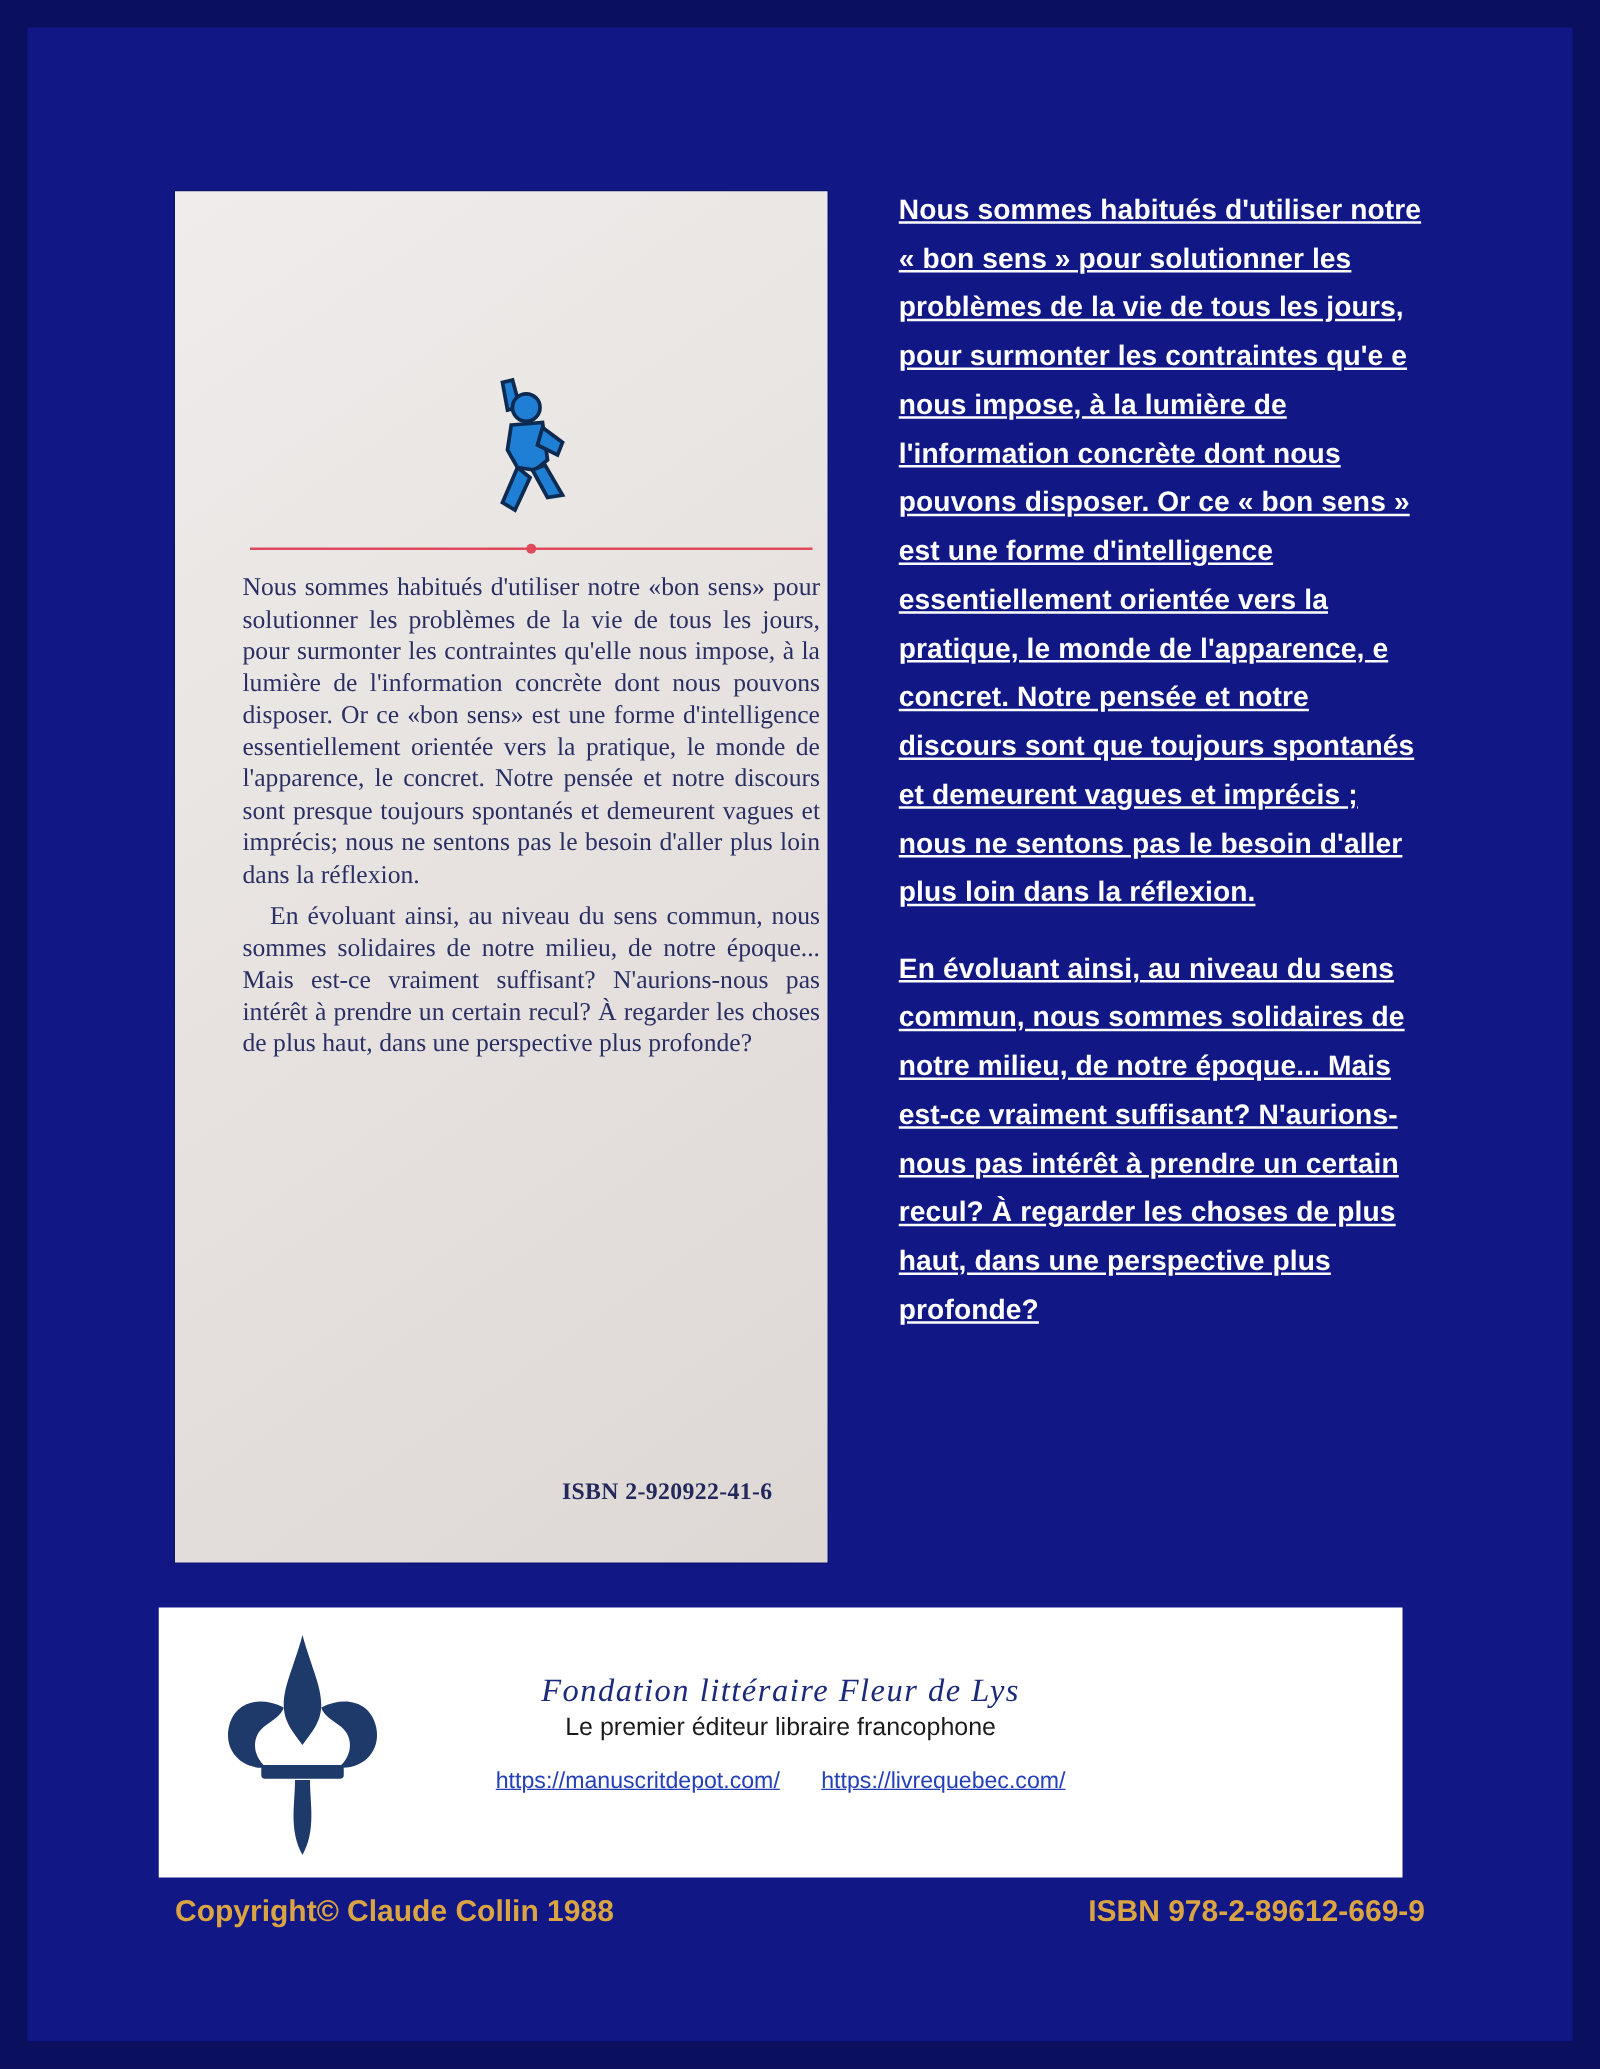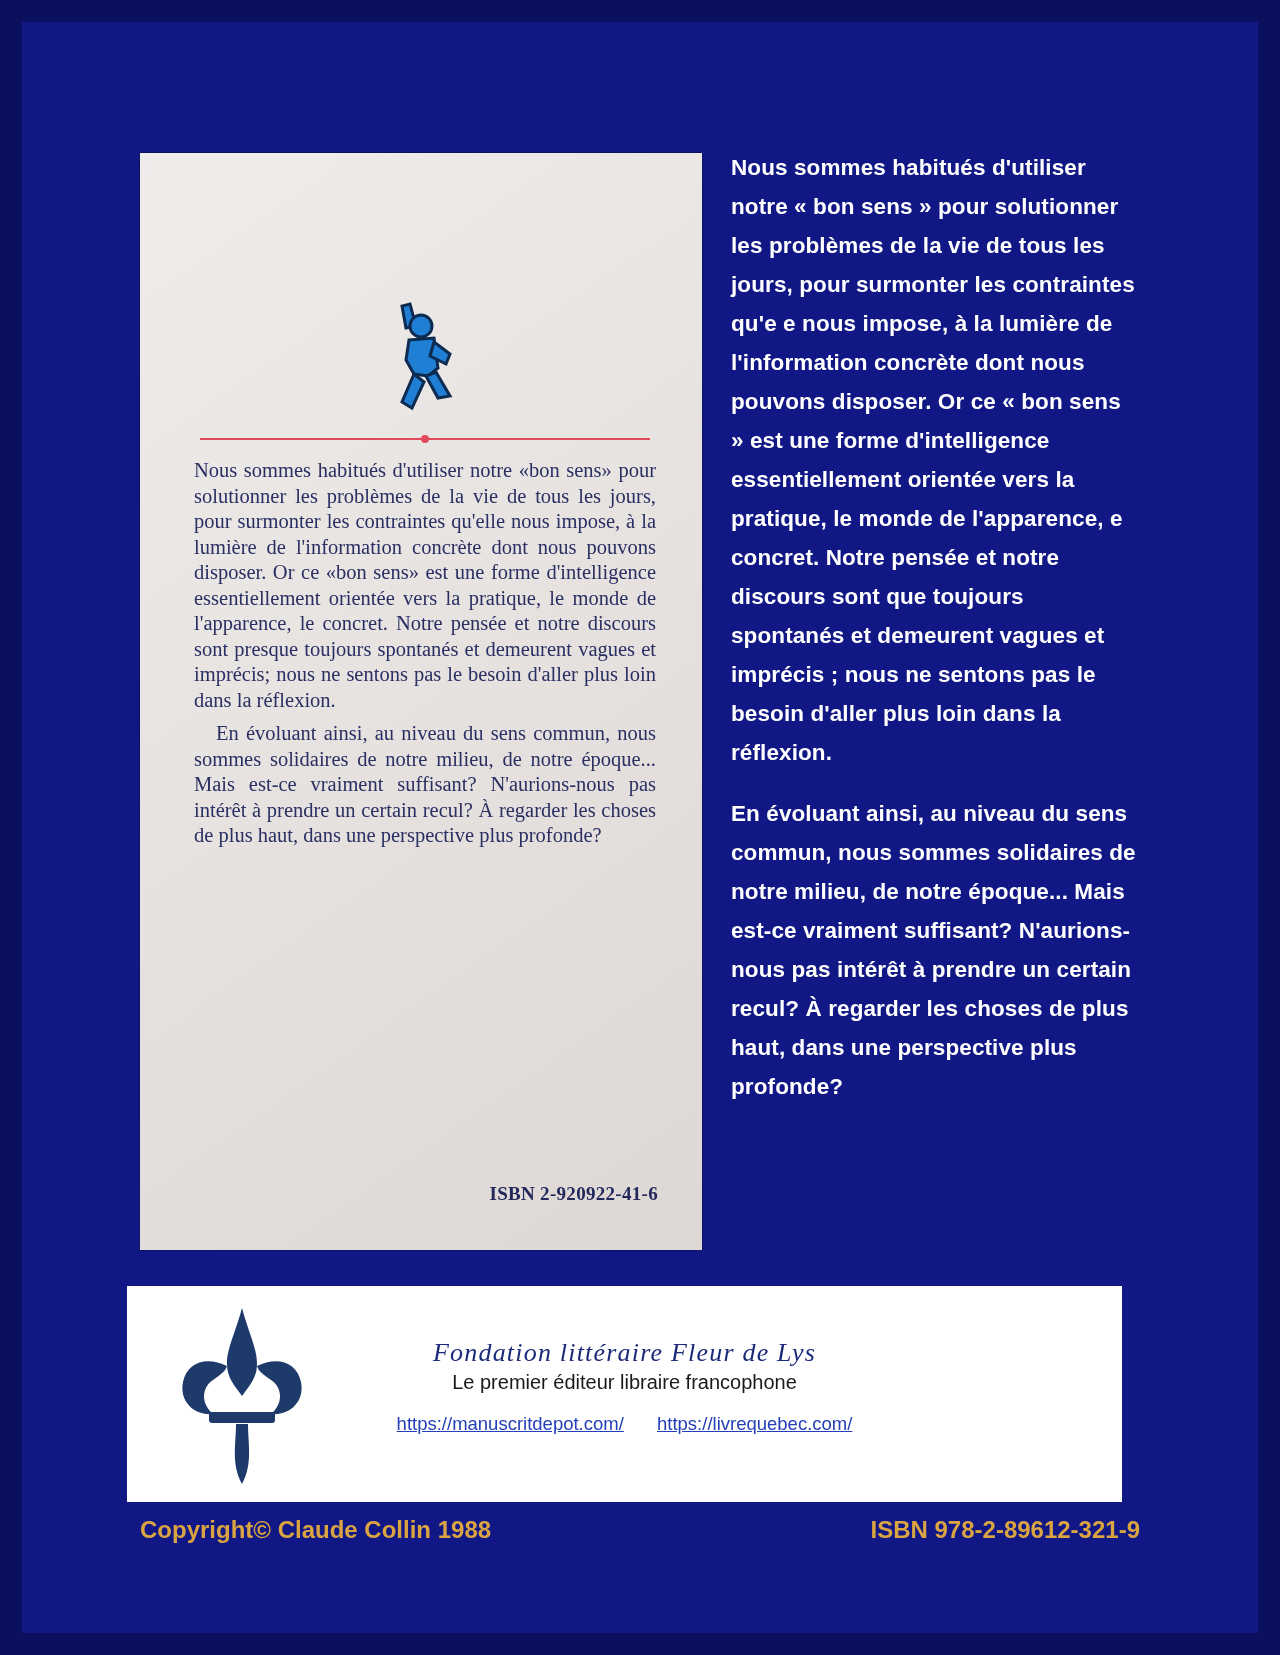--- a/index.html
+++ b/index.html
@@ -21,21 +21,21 @@
     height: 1655px;
     background: #111886;
     border: 22px solid #0a0f5e;
     box-sizing: border-box;
   }
   
   .scan {
     position: absolute;
     left: 118px;
     top: 131px;
-    width: 562px;
+    width: 522px;
     height: 1097px;
     background: linear-gradient(145deg, #efeceb 0%, #e9e5e3 35%, #e3dedb 70%, #ded8d5 100%);
     box-shadow: 0 0 0 1px rgba(0,0,0,0.25);
     overflow: hidden;
   }
   .scan-figure {
     position: absolute;
     left: 236px;
     top: 145px;
     width: 86px;
@@ -90,21 +90,21 @@
     position: absolute;
     left: 697px;
     top: 126px;
     width: 420px;
     color: #ffffff;
     font-size: 22.5px;
     line-height: 39px;
     font-weight: bold;
     letter-spacing: 0.1px;
   }
-  .transcript p { margin: 0 0 22px 12px; }
+  .transcript p { margin: 0 0 22px 0; text-decoration: underline; }
   
   .publisher {
     position: absolute;
     left: 105px;
     top: 1264px;
     width: 995px;
     height: 216px;
     background: #ffffff;
     box-sizing: border-box;
     padding: 24px 20px;
@@ -214,15 +214,15 @@
     <div class="pub-sub">
       <div>Le premier éditeur libraire francophone</div>
     </div>
     <div class="pub-links">
       <a href="#">https://manuscritdepot.com/</a>
       <a href="#">https://livrequebec.com/</a>
     </div>
   </div>
 
   <div class="footer-left">Copyright© Claude Collin 1988</div>
-  <div class="footer-right">ISBN  978-2-89612-321-9</div>
+  <div class="footer-right">ISBN  978-2-89612-669-9</div>
 
 </div>
 
 </body></html>

